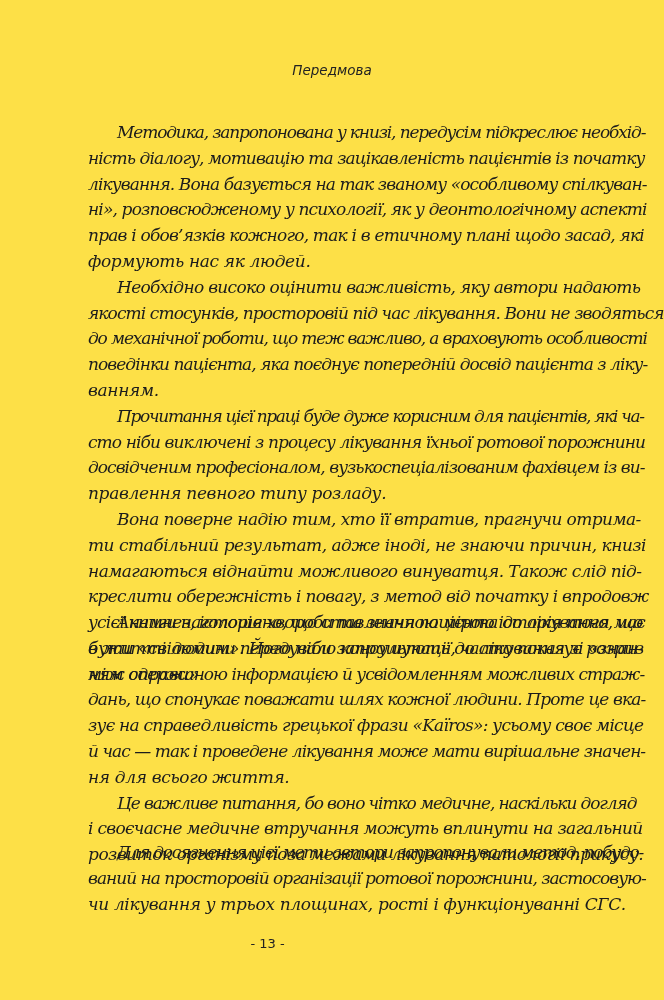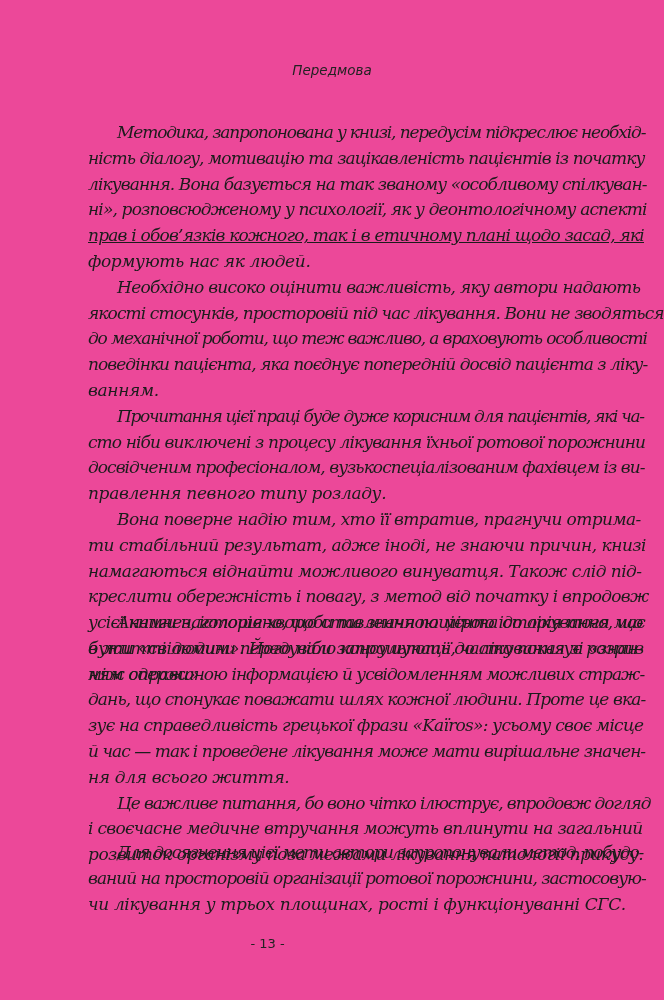--- a/index.html
+++ b/index.html
@@ -1,17 +1,17 @@
 <!DOCTYPE html>
 <html><head>
 <meta charset="utf-8">
 <style>
   html, body { margin: 0; padding: 0; background: #ffffff; }
   body { width: 664px; height: 1000px; position: relative; overflow: hidden; }
-  .page { position: absolute; left: 0; top: 0; width: 664px; height: 1000px; background: #ec4899; }
+  .page { position: absolute; left: 0; top: 0; width: 664px; height: 1000px; background: #fde047; }
   .running-head {
     position: absolute; top: 62px; left: 0; width: 664px; text-align: center;
     font-family: "DejaVu Sans", sans-serif; font-style: italic; font-size: 13.5px; color: #222;
   }
   .body-text {
     position: absolute; left: 88px; width: 493px;
     font-family: "DejaVu Serif", serif; font-style: italic; font-size: 17px;
     color: #1c1c1c; letter-spacing: -0.35px;
   }
   .line {
@@ -30,21 +30,21 @@
 
 <div class="page">
   <div class="running-head">Передмова</div>
 
   <div class="body-text" style="top:120px;">
     <div>
       <span class="line indent" style="white-space: nowrap; letter-spacing: -1.15px;">Методика, запропонована у книзі, передусім підкреслює необхід-</span>
       <span class="line" style="white-space: nowrap; letter-spacing: -0.9px;">ність діалогу, мотивацію та зацікавленість пацієнтів із початку</span>
       <span class="line" style="white-space: nowrap; letter-spacing: -0.9px;">лікування. Вона базується на так званому «особливому спілкуван-</span>
       <span class="line" style="white-space: nowrap; letter-spacing: -0.85px;">ні», розповсюдженому у психології, як у деонтологічному аспекті</span>
-      <span class="line" style="white-space: nowrap; letter-spacing: -0.8px; text-decoration: underline;">прав і обов’язків кожного, так і в етичному плані щодо засад, які</span>
+      <span class="line" style="white-space: nowrap; letter-spacing: -0.8px;">прав і обов’язків кожного, так і в етичному плані щодо засад, які</span>
       <span class="line last" style="white-space: nowrap;">формують нас як людей.</span>
     </div>
     <div>
       <span class="line indent" style="white-space: nowrap; letter-spacing: -0.7px;">Необхідно високо оцінити важливість, яку автори надають</span>
       <span class="line" style="white-space: nowrap; letter-spacing: -0.9px;">якості стосунків, просторовій під час лікування. Вони не зводяться</span>
       <span class="line" style="white-space: nowrap; letter-spacing: -1.15px;">до механічної роботи, що теж важливо, а враховують особливості</span>
       <span class="line" style="white-space: nowrap; letter-spacing: -0.95px;">поведінки пацієнта, яка поєднує попередній досвід пацієнта з ліку-</span>
       <span class="line last" style="white-space: nowrap;">ванням.</span>
     </div>
     <div>
@@ -68,21 +68,21 @@
     <div>
       <span class="line indent" style="white-space: nowrap; letter-spacing: -0.85px;">Анамнез, історія хвороби та значною мірою історія того, що</span>
       <span class="line" style="white-space: nowrap; letter-spacing: -0.8px;">в житті людини передувало консультації, часто показує розрив</span>
       <span class="line" style="white-space: nowrap; letter-spacing: -1px;">між одержаною інформацією й усвідомленням можливих страж-</span>
       <span class="line" style="white-space: nowrap; letter-spacing: -0.9px;">дань, що спонукає поважати шлях кожної людини. Проте це вка-</span>
       <span class="line" style="white-space: nowrap; letter-spacing: -0.75px;">зує на справедливість грецької фрази «Kaïros»: усьому своє місце</span>
       <span class="line" style="white-space: nowrap; letter-spacing: -0.95px;">й час — так і проведене лікування може мати вирішальне значен-</span>
       <span class="line last" style="white-space: nowrap;">ня для всього життя.</span>
     </div>
     <div>
-      <span class="line indent" style="white-space: nowrap; letter-spacing: -1.1px;">Це важливе питання, бо воно чітко ілюструє, впродовж догляд</span>
+      <span class="line indent" style="white-space: nowrap; letter-spacing: -1.1px;">Це важливе питання, бо воно чітко медичне, наскільки догляд</span>
       <span class="line" style="white-space: nowrap; letter-spacing: -0.7px;">і своєчасне медичне втручання можуть вплинути на загальний</span>
       <span class="line last" style="white-space: nowrap; letter-spacing: -0.5px;">розвиток організму поза межами лікування патології прикусу.</span>
     </div>
   </div>
 
   <div class="body-text" style="top:840px;">
     <div>
       <span class="line indent" style="white-space: nowrap; letter-spacing: -1.25px;">Для досягнення цієї мети автори запропонували метод, побудо-</span>
       <span class="line" style="white-space: nowrap; letter-spacing: -1px;">ваний на просторовій організації ротової порожнини, застосовую-</span>
       <span class="line last" style="white-space: nowrap;">чи лікування у трьох площинах, рості і функціонуванні СГС.</span>

